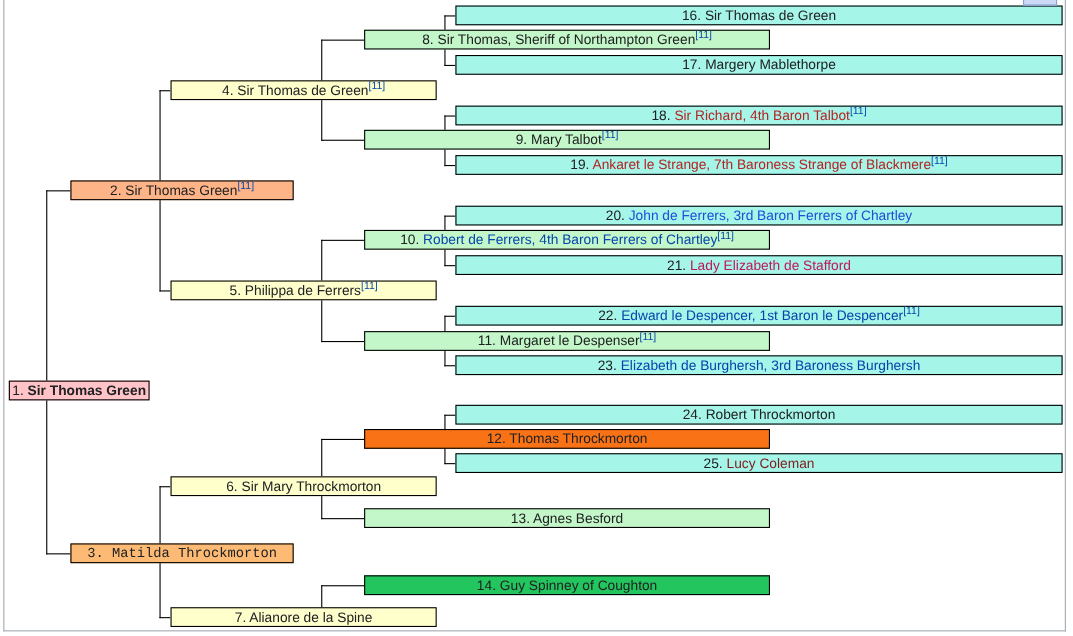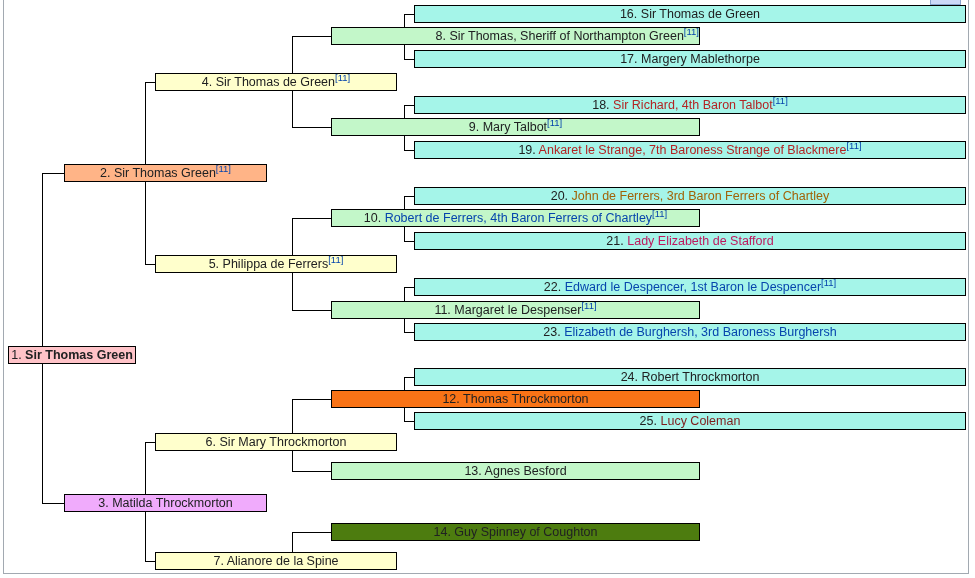--- a/index.html
+++ b/index.html
@@ -61,35 +61,35 @@
     <div class="seg" style="left: 404px; top: 196px; width: 10px; height: 1px; background: rgb(0, 0, 0);"></div>
     <div class="seg" style="left: 404px; top: 241px; width: 10px; height: 1px; background: rgb(0, 0, 0);"></div>
     <div class="seg" style="left: 404px; top: 287px; width: 1px; height: 46px; background: rgb(0, 0, 0);"></div>
     <div class="seg" style="left: 404px; top: 287px; width: 10px; height: 1px; background: rgb(0, 0, 0);"></div>
     <div class="seg" style="left: 404px; top: 332px; width: 10px; height: 1px; background: rgb(0, 0, 0);"></div>
     <div class="seg" style="left: 404px; top: 377px; width: 1px; height: 45px; background: rgb(0, 0, 0);"></div>
     <div class="seg" style="left: 404px; top: 377px; width: 10px; height: 1px; background: rgb(0, 0, 0);"></div>
     <div class="seg" style="left: 404px; top: 421px; width: 10px; height: 1px; background: rgb(0, 0, 0);"></div>
     <div class="node" style="left: 8px; top: 346px; width: 126px; background: rgb(255, 195, 200); border-color: rgb(0, 0, 0);"><span>1.</span> <span style="color: rgb(32, 33, 34); font-weight: bold;">Sir Thomas Green</span></div>
     <div class="node" style="left: 64px; top: 164px; width: 201px; background: rgb(255, 180, 135); border-color: rgb(0, 0, 0);"><span>2.</span> <span style="color: rgb(32, 33, 34);">Sir Thomas Green</span><sup class="ref" style="color: rgb(6, 69, 173);">[11]</sup></div>
-    <div class="node" style="left: 64px; top: 494px; width: 201px; background: #f0abfc; border-color: rgb(0, 0, 0);"><span>3.</span> <span style="color: rgb(32, 33, 34);">Matilda Throckmorton</span></div>
+    <div class="node" style="left: 64px; top: 494px; width: 201px; background: #fdba74; border-color: rgb(0, 0, 0); font-family: Liberation Mono, monospace;"><span>3.</span> <span style="color: rgb(32, 33, 34);">Matilda Throckmorton</span></div>
     <div class="node" style="left: 155px; top: 73px; width: 240px; background: rgb(255, 255, 204); border-color: rgb(0, 0, 0);"><span>4.</span> <span style="color: rgb(32, 33, 34);">Sir Thomas de Green</span><sup class="ref" style="color: rgb(6, 69, 173);">[11]</sup></div>
     <div class="node" style="left: 155px; top: 255px; width: 240px; background: rgb(255, 255, 204); border-color: rgb(0, 0, 0);"><span>5.</span> <span style="color: rgb(32, 33, 34);">Philippa de Ferrers</span><sup class="ref" style="color: rgb(6, 69, 173);">[11]</sup></div>
     <div class="node" style="left: 155px; top: 433px; width: 240px; background: rgb(255, 255, 204); border-color: rgb(0, 0, 0);"><span>6.</span> <span style="color: rgb(32, 33, 34);">Sir Mary Throckmorton</span></div>
     <div class="node" style="left: 155px; top: 552px; width: 240px; background: rgb(255, 255, 204); border-color: rgb(0, 0, 0);"><span>7.</span> <span style="color: rgb(32, 33, 34);">Alianore de la Spine</span></div>
-    <div class="node" style="left: 331px; top: 27px; width: 367px; background: rgb(195, 247, 201); border-color: rgb(0, 0, 0); text-align: right;"><span>8.</span> <span style="color: rgb(32, 33, 34);">Sir Thomas, Sheriff of Northampton Green</span><sup class="ref" style="color: rgb(6, 69, 173);">[11]</sup></div>
+    <div class="node" style="left: 331px; top: 27px; width: 367px; background: rgb(195, 247, 201); border-color: rgb(0, 0, 0);"><span>8.</span> <span style="color: rgb(32, 33, 34);">Sir Thomas, Sheriff of Northampton Green</span><sup class="ref" style="color: rgb(6, 69, 173);">[11]</sup></div>
     <div class="node" style="left: 331px; top: 118px; width: 367px; background: rgb(195, 247, 201); border-color: rgb(0, 0, 0);"><span>9.</span> <span style="color: rgb(32, 33, 34);">Mary Talbot</span><sup class="ref" style="color: rgb(6, 69, 173);">[11]</sup></div>
     <div class="node" style="left: 331px; top: 209px; width: 367px; background: rgb(195, 247, 201); border-color: rgb(0, 0, 0);"><span>10.</span> <span style="color: rgb(6, 69, 173);">Robert de Ferrers, 4th Baron Ferrers of Chartley</span><sup class="ref" style="color: rgb(6, 69, 173);">[11]</sup></div>
     <div class="node" style="left: 331px; top: 301px; width: 367px; background: rgb(195, 247, 201); border-color: rgb(0, 0, 0);"><span>11.</span> <span style="color: rgb(32, 33, 34);">Margaret le Despenser</span><sup class="ref" style="color: rgb(6, 69, 173);">[11]</sup></div>
     <div class="node" style="left: 331px; top: 390px; width: 367px; background: #f97316; border-color: rgb(0, 0, 0);"><span>12.</span> <span style="color: rgb(32, 33, 34);">Thomas Throckmorton</span></div>
     <div class="node" style="left: 331px; top: 462px; width: 367px; background: rgb(195, 247, 201); border-color: rgb(0, 0, 0);"><span>13.</span> <span style="color: rgb(32, 33, 34);">Agnes Besford</span></div>
-    <div class="node" style="left: 331px; top: 523px; width: 367px; background: #4d7c0f; border-color: rgb(0, 0, 0);"><span>14.</span> <span style="color: rgb(32, 33, 34);">Guy Spinney of Coughton</span></div>
+    <div class="node" style="left: 331px; top: 523px; width: 367px; background: #22c55e; border-color: rgb(0, 0, 0);"><span>14.</span> <span style="color: rgb(32, 33, 34);">Guy Spinney of Coughton</span></div>
     <div class="node" style="left: 414px; top: 5px; width: 550px; background: rgb(165, 245, 233); border-color: rgb(0, 0, 0);"><span>16.</span> <span style="color: rgb(32, 33, 34);">Sir Thomas de Green</span></div>
     <div class="node" style="left: 414px; top: 50px; width: 550px; background: rgb(165, 245, 233); border-color: rgb(0, 0, 0);"><span>17.</span> <span style="color: rgb(32, 33, 34);">Margery Mablethorpe</span></div>
     <div class="node" style="left: 414px; top: 96px; width: 550px; background: rgb(165, 245, 233); border-color: rgb(0, 0, 0);"><span>18.</span> <span style="color: rgb(179, 36, 36);">Sir Richard, 4th Baron Talbot</span><sup class="ref" style="color: rgb(6, 69, 173);">[11]</sup></div>
     <div class="node" style="left: 414px; top: 141px; width: 550px; background: rgb(165, 245, 233); border-color: rgb(0, 0, 0);"><span>19.</span> <span style="color: rgb(179, 36, 36);">Ankaret le Strange, 7th Baroness Strange of Blackmere</span><sup class="ref" style="color: rgb(6, 69, 173);">[11]</sup></div>
-    <div class="node" style="left: 414px; top: 187px; width: 550px; background: rgb(165, 245, 233); border-color: rgb(0, 0, 0);"><span>20.</span> <span style="color: #a16207;">John de Ferrers, 3rd Baron Ferrers of Chartley</span></div>
+    <div class="node" style="left: 414px; top: 187px; width: 550px; background: rgb(165, 245, 233); border-color: rgb(0, 0, 0);"><span>20.</span> <span style="color: #1d4ed8;">John de Ferrers, 3rd Baron Ferrers of Chartley</span></div>
     <div class="node" style="left: 414px; top: 232px; width: 550px; background: rgb(165, 245, 233); border-color: rgb(0, 0, 0);"><span>21.</span> <span style="color: #be185d;">Lady Elizabeth de Stafford</span></div>
     <div class="node" style="left: 414px; top: 278px; width: 550px; background: rgb(165, 245, 233); border-color: rgb(0, 0, 0);"><span>22.</span> <span style="color: rgb(6, 69, 173);">Edward le Despencer, 1st Baron le Despencer</span><sup class="ref" style="color: rgb(6, 69, 173);">[11]</sup></div>
     <div class="node" style="left: 414px; top: 323px; width: 550px; background: rgb(165, 245, 233); border-color: rgb(0, 0, 0);"><span>23.</span> <span style="color: rgb(6, 69, 173);">Elizabeth de Burghersh, 3rd Baroness Burghersh</span></div>
     <div class="node" style="left: 414px; top: 368px; width: 550px; background: rgb(165, 245, 233); border-color: rgb(0, 0, 0);"><span>24.</span> <span style="color: rgb(32, 33, 34);">Robert Throckmorton</span></div>
     <div class="node" style="left: 414px; top: 412px; width: 550px; background: rgb(165, 245, 233); border-color: rgb(0, 0, 0);"><span>25.</span> <span style="color: #7f1d1d;">Lucy Coleman</span></div>
   </div>
 
 </body></html>

